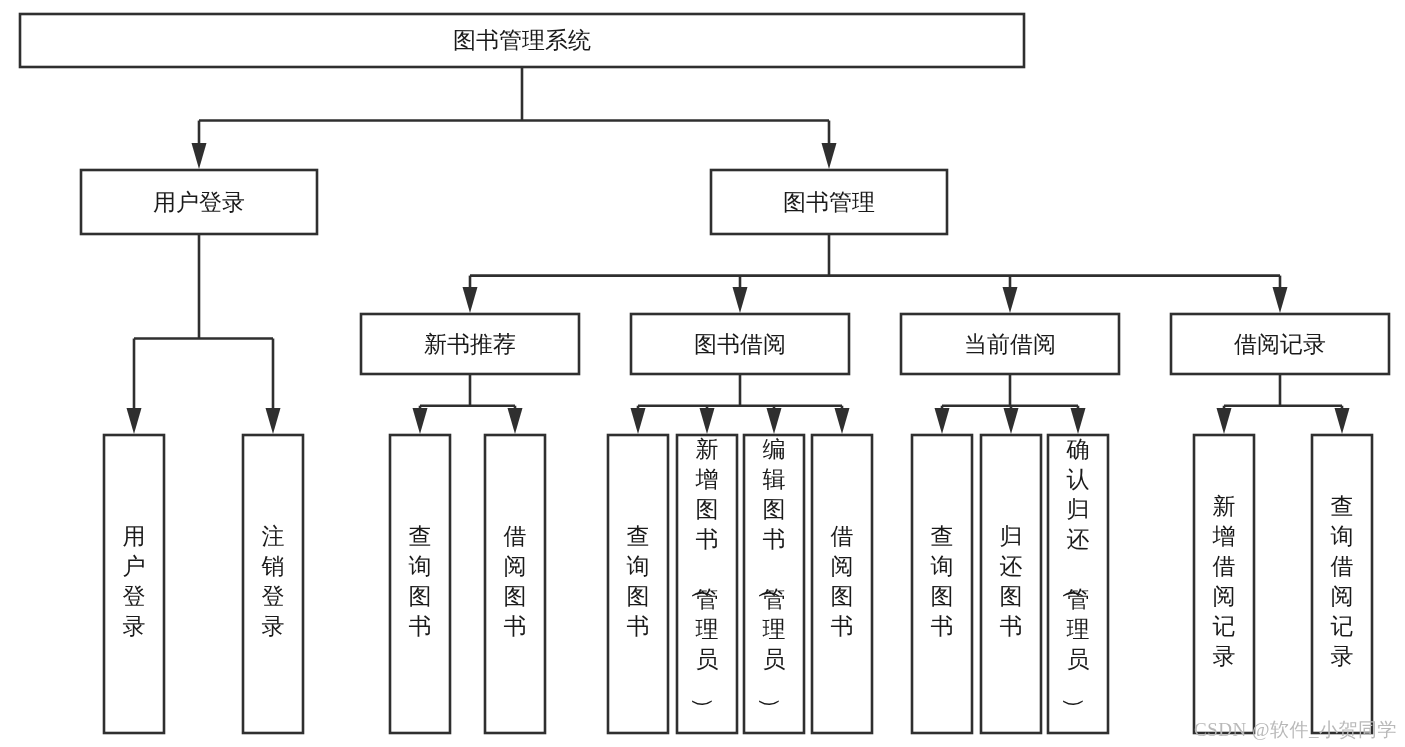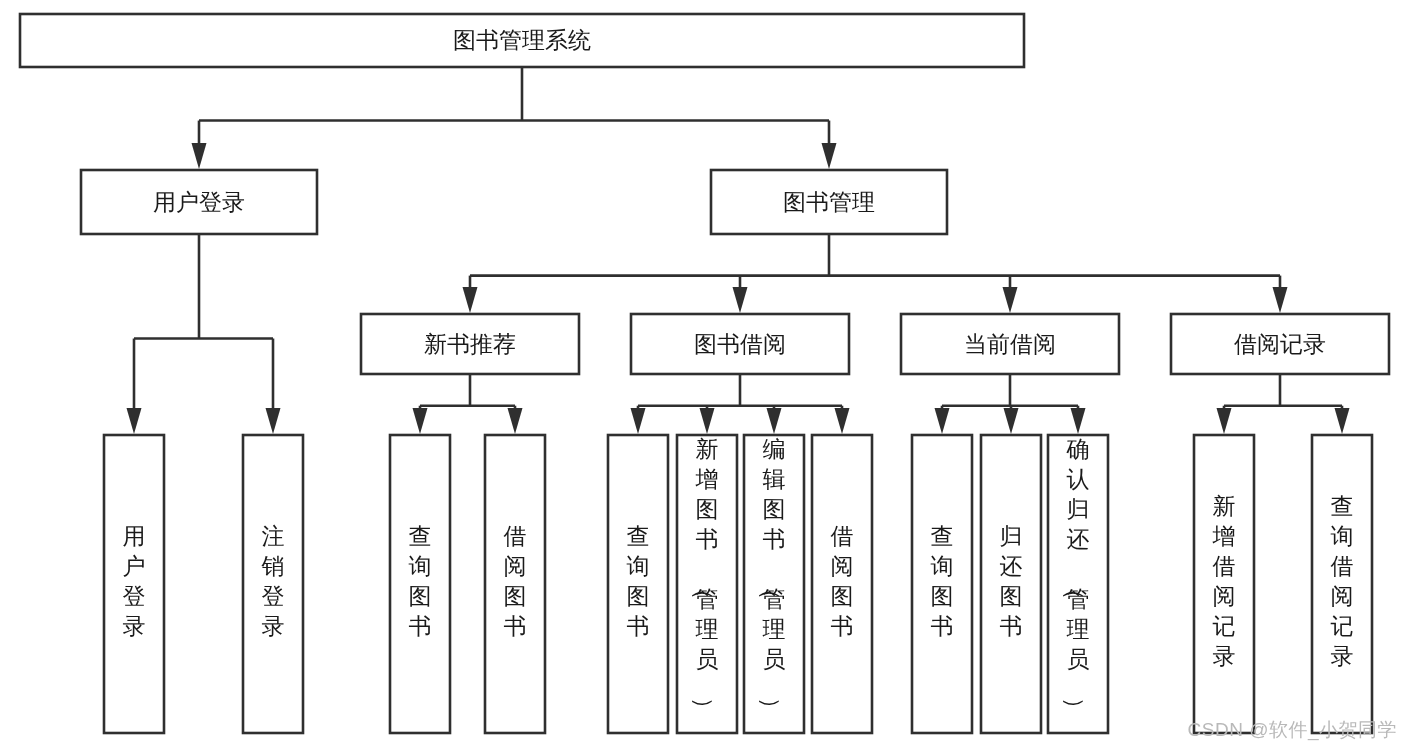--- a/index.html
+++ b/index.html
@@ -48,21 +48,21 @@
     fill: none;
   }
   .arrow-head {
     fill: #2f2f2f;
     stroke: none;
   }
   .watermark {
     position: absolute;
     right: 8px;
     bottom: 4px;
-    font-family: Liberation Sans, sans-serif;
+    font-family: Liberation Serif, serif;
     font-size: 19px;
     color: #b9b9b9;
     white-space: nowrap;
     letter-spacing: 0.5px;
     pointer-events: none;
   }
 </style>
 </head>
 <body>
 

